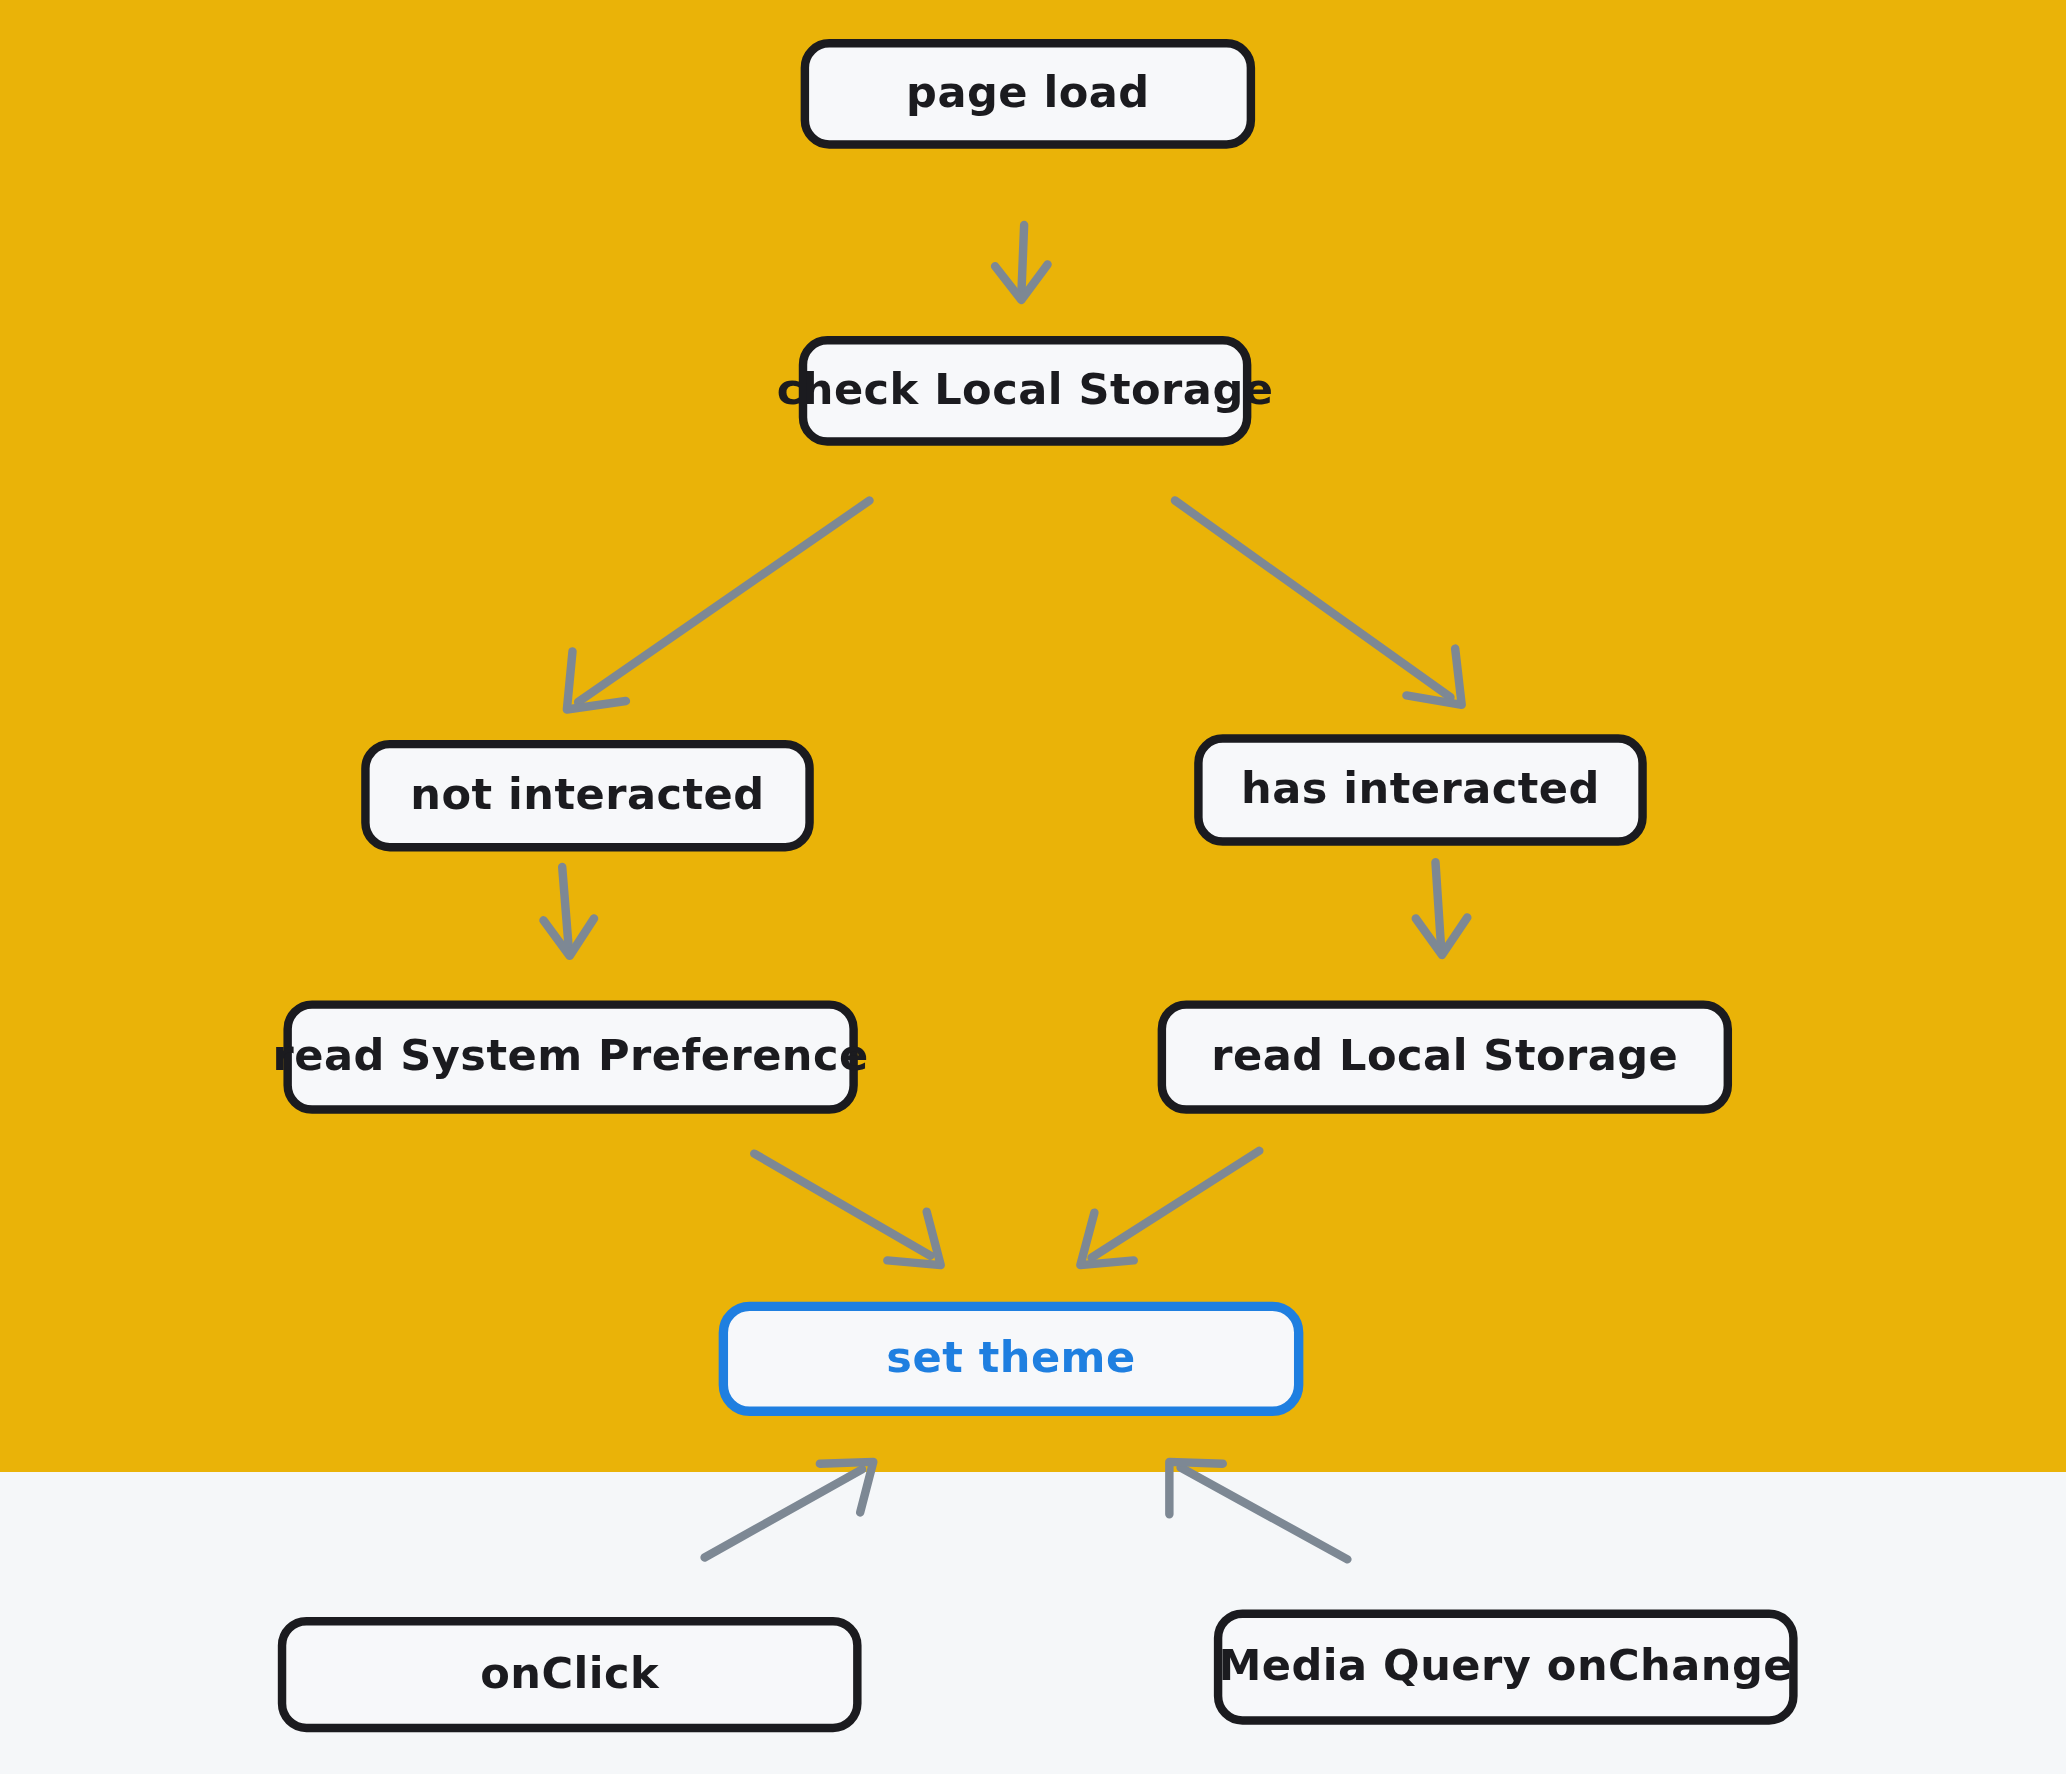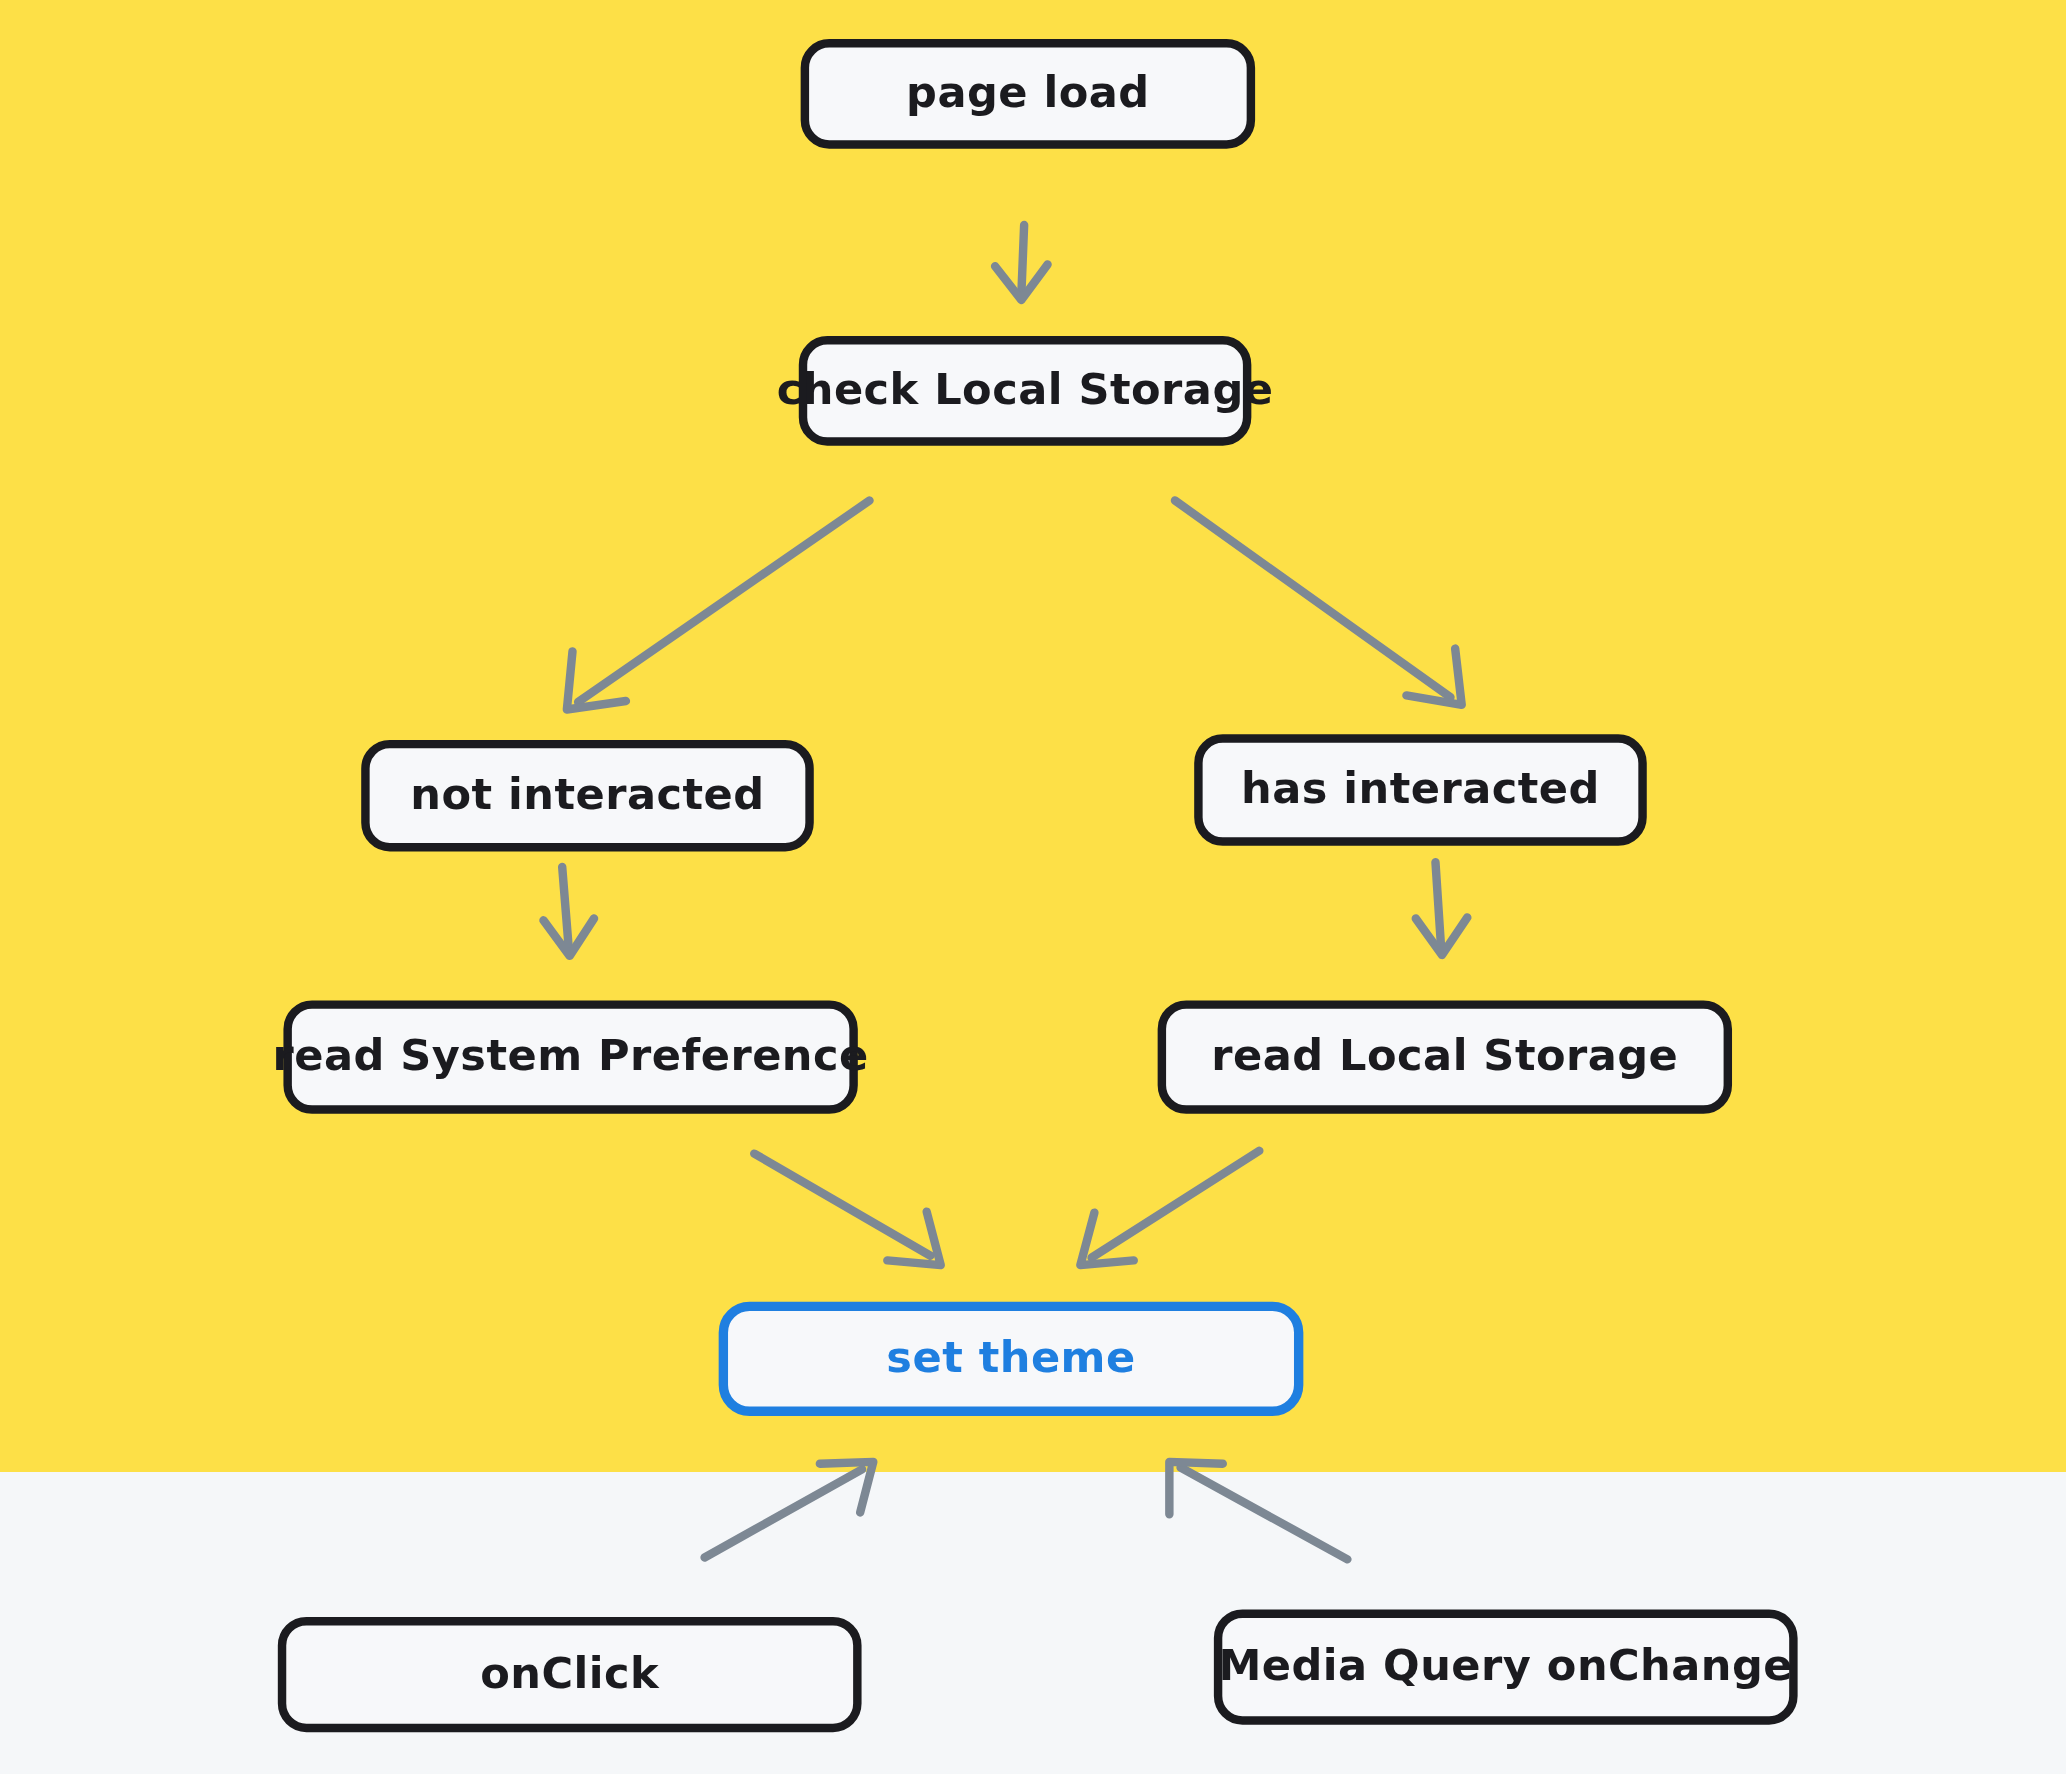--- a/index.html
+++ b/index.html
@@ -11,21 +11,21 @@
   body {
     width: 2067px;
     height: 1775px;
     overflow: hidden;
     font-family: "DejaVu Sans", sans-serif;
   }
   #diagram-root {
     position: relative;
     width: 2067px;
     height: 1472px;
-    background: #fde047;
+    background: #eab308;
   }
   svg#flow-svg {
     position: absolute;
     top: 0;
     left: 0;
     width: 2067px;
     height: 1775px;
     display: block;
   }
   .node-box {

